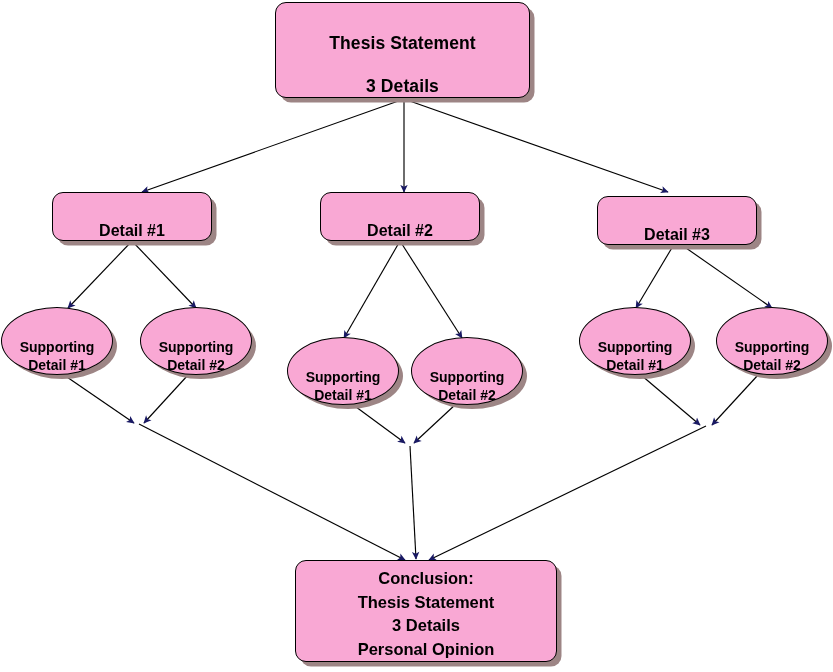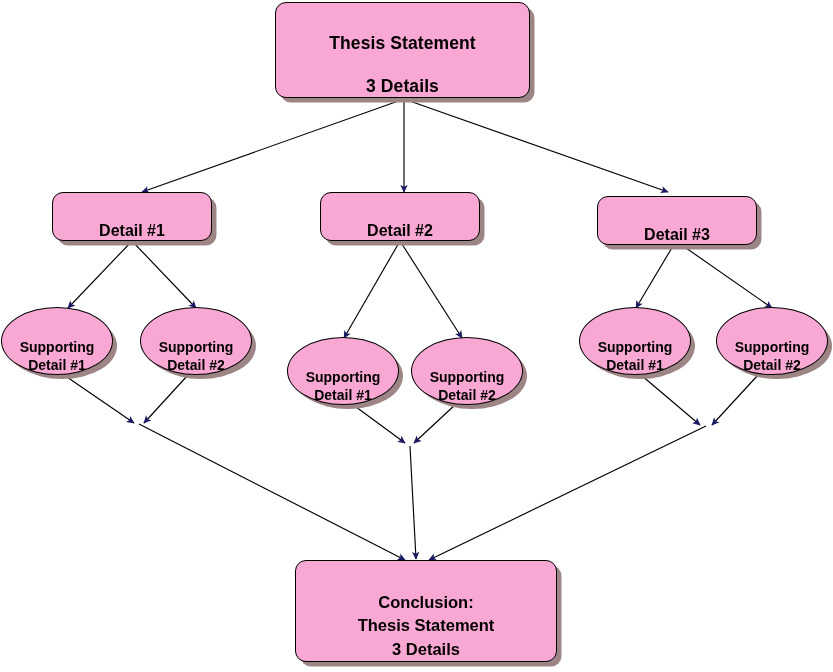--- a/index.html
+++ b/index.html
@@ -163,15 +163,16 @@
 
   <div class="node ellipse support-node" style="left:716px; top:307px; width:112px; height:68px;">
     <span class="node-line">Supporting</span>
     <span class="node-line">Detail #2</span>
   </div>
 
   <div class="node rbox conclusion-node bold-txt" style="left:295px; top:560px; width:262px; height:102px;">
     <span class="node-line">Conclusion:</span>
     <span class="node-line">Thesis Statement</span>
     <span class="node-line">3 Details</span>
+    <span class="node-line">Personal Opinion</span>
   </div>
 
 </div>
 
 </body></html>

